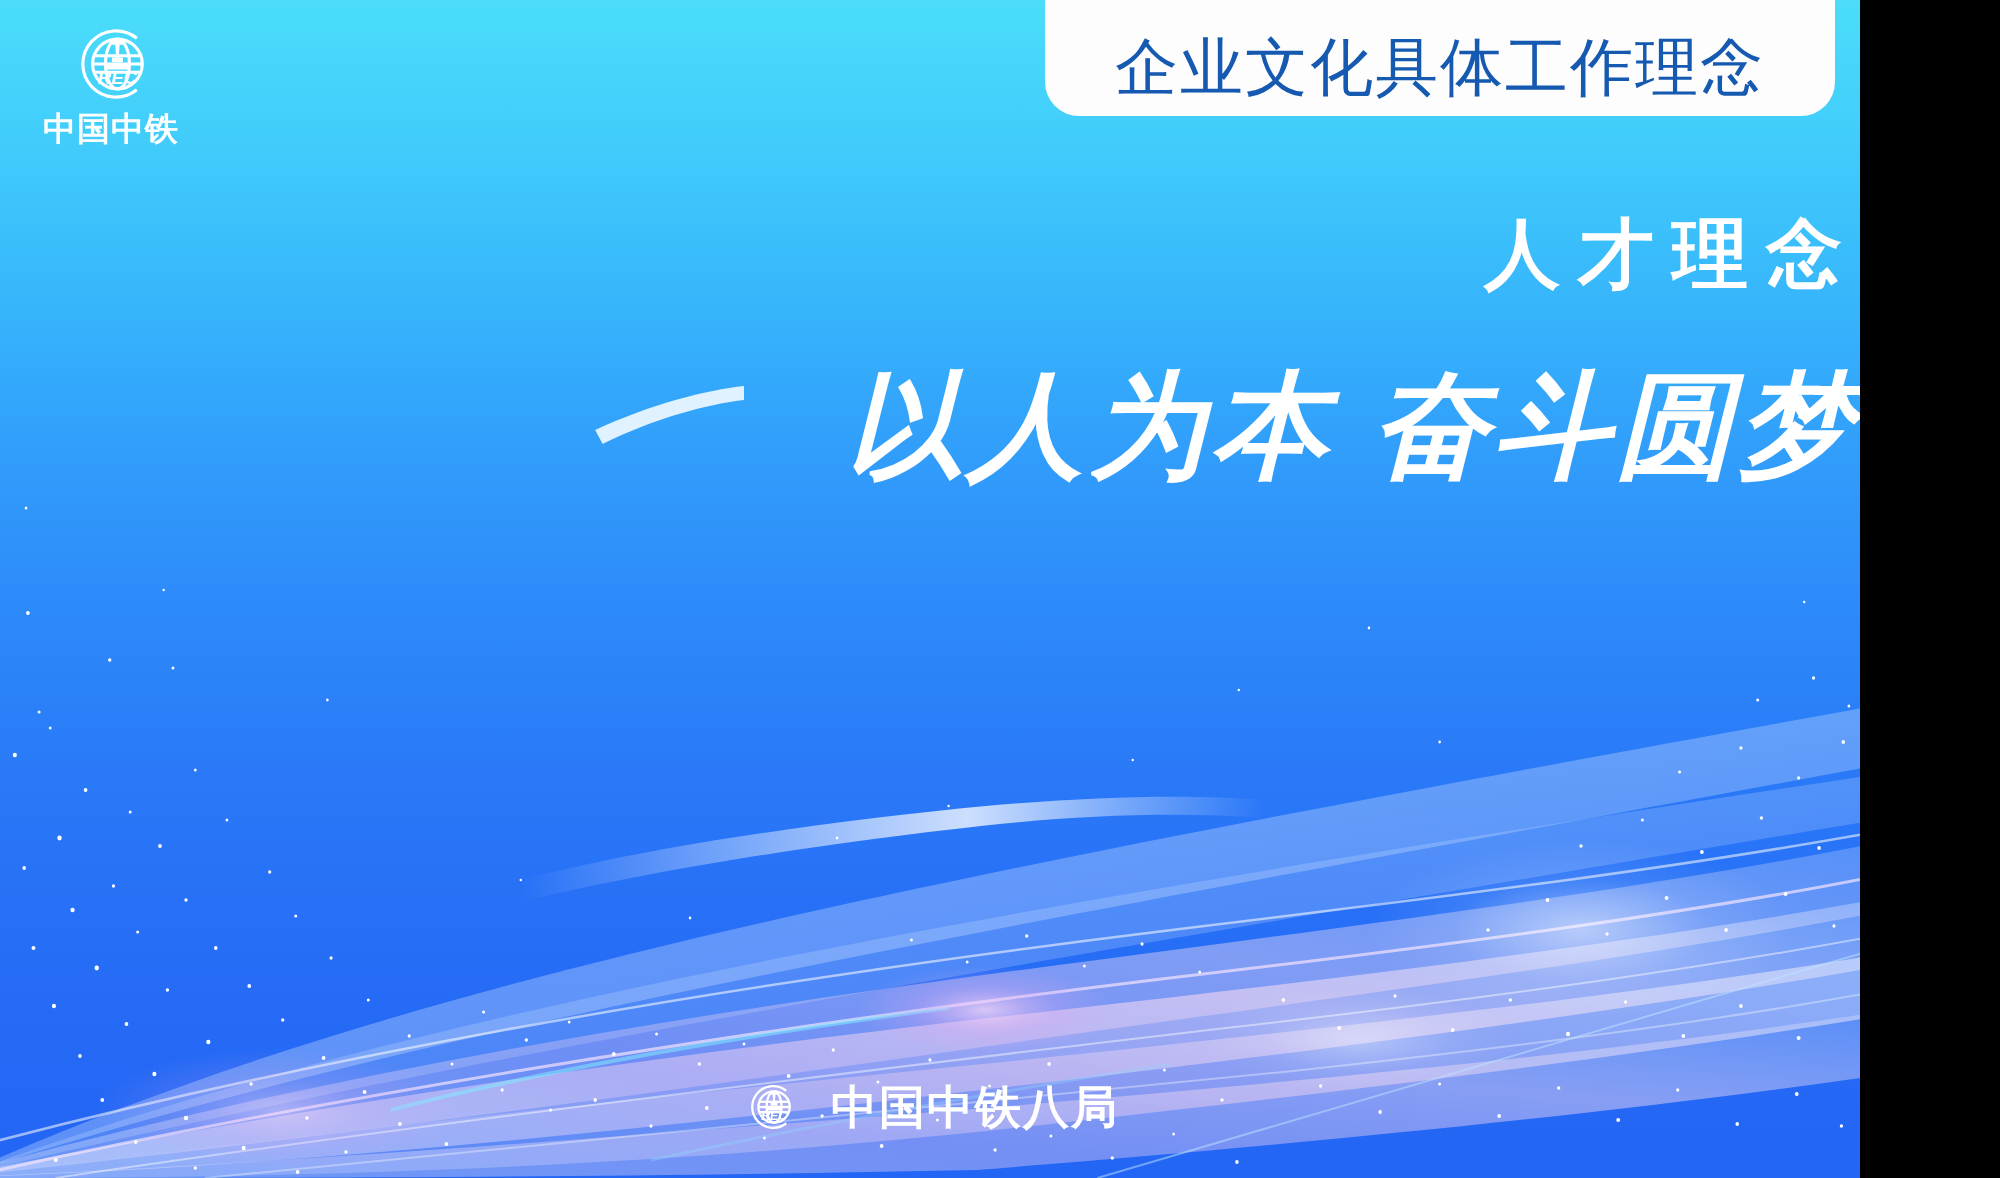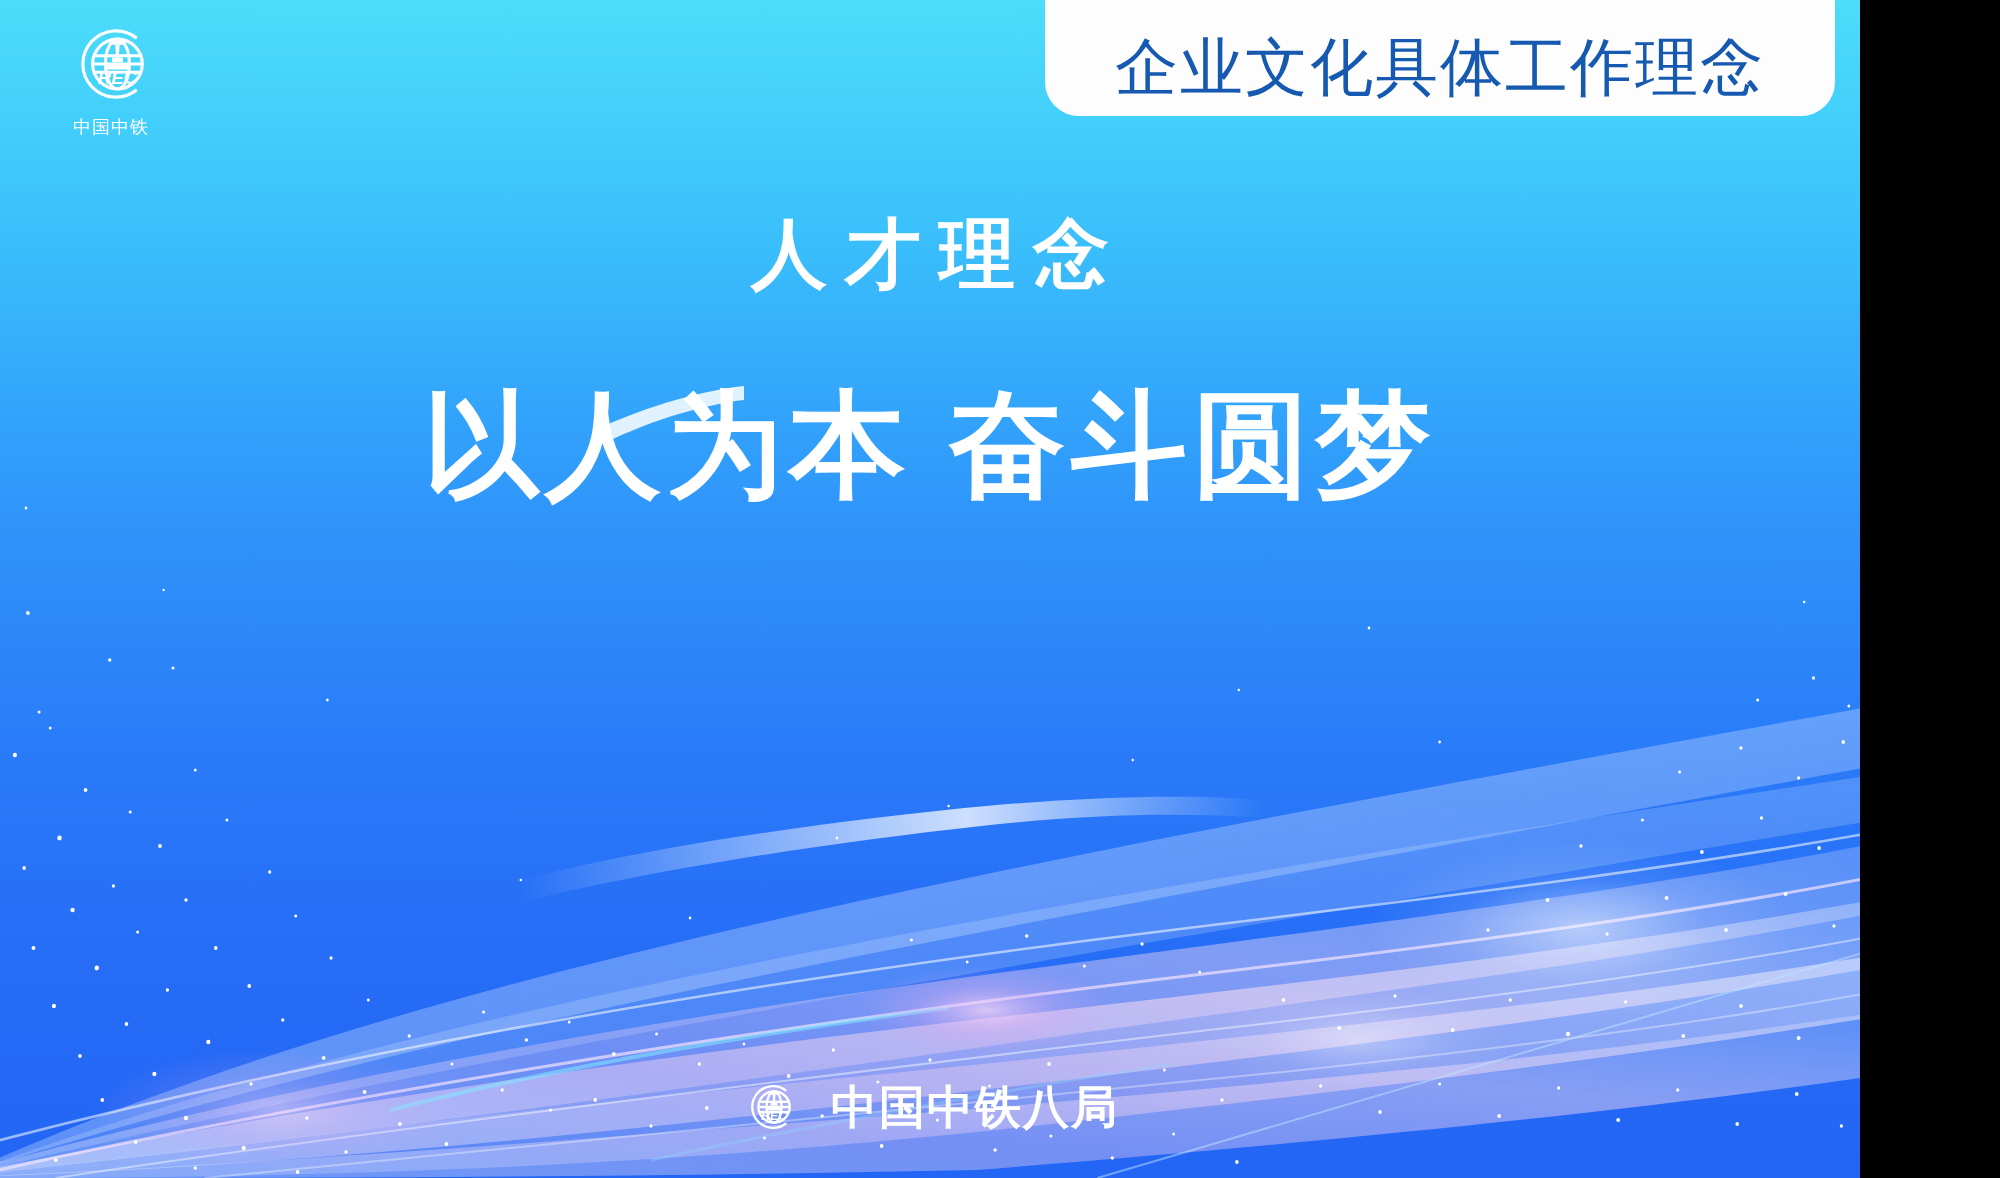--- a/index.html
+++ b/index.html
@@ -45,24 +45,24 @@
     position: absolute;
     left: 46px;
     top: 18px;
     width: 130px;
     display: flex;
     flex-direction: column;
     align-items: center;
   }
   .brand-topleft .mark { width: 92px; height: 92px; }
   .brand-topleft .brand-name {
-    margin-top: 8px;
+    margin-top: 2px;
     color: #ffffff;
-    font-size: 18px;
-    font-weight: 400;
+    font-size: 33px;
+    font-weight: 700;
     letter-spacing: 1px;
     line-height: 1;
     white-space: nowrap;
   }
 
   
   .title-badge {
     position: absolute;
     right: 25px;
     top: -34px;
@@ -84,39 +84,40 @@
     line-height: 1.05;
     white-space: nowrap;
   }
 
   
   .center-block {
     position: absolute;
     left: 0;
     right: 0;
     top: 212px;
-    text-align: center;
+    text-align: right;
   }
   .eyebrow {
     color: #ffffff;
     font-size: 76px;
     font-weight: 600;
     letter-spacing: 18px;
     text-indent: 18px;
     line-height: 1.1;
     white-space: nowrap;
   }
   .headline {
-    margin-top: 85px;
+    margin-top: 66px;
     color: #ffffff;
     font-size: 116px;
     font-weight: 700;
     letter-spacing: 6px;
     line-height: 1.12;
     white-space: nowrap;
+    font-style: italic;
   }
 
   
   .brand-footer {
     position: absolute;
     left: 0;
     right: 0;
     bottom: 42px;
     display: flex;
     align-items: center;

